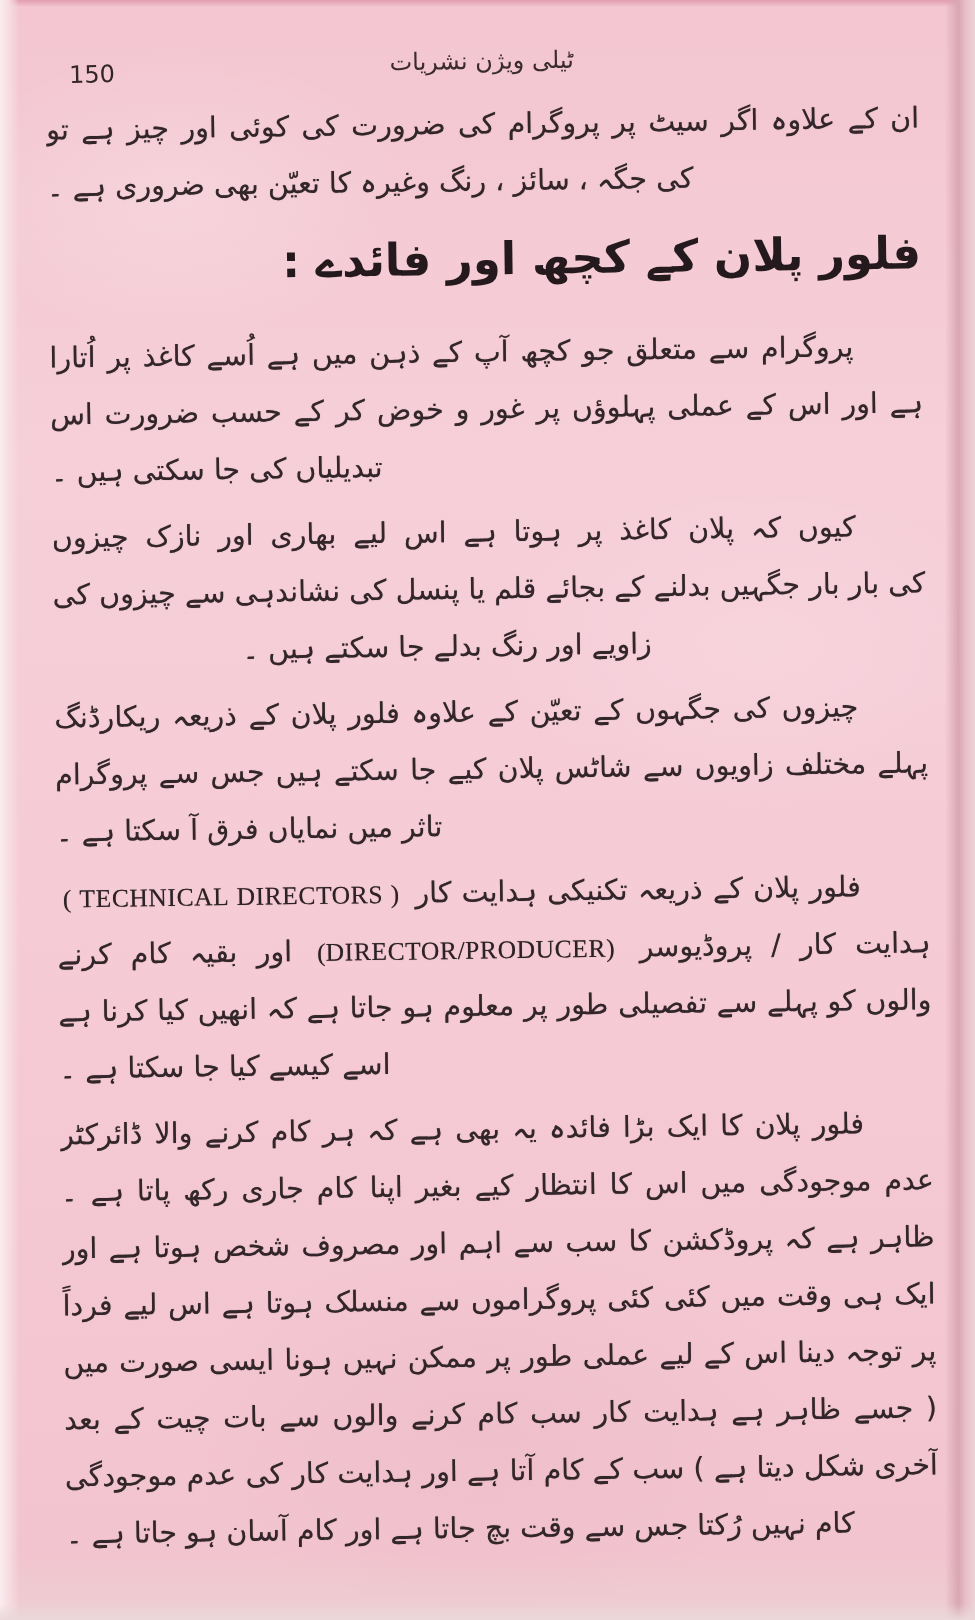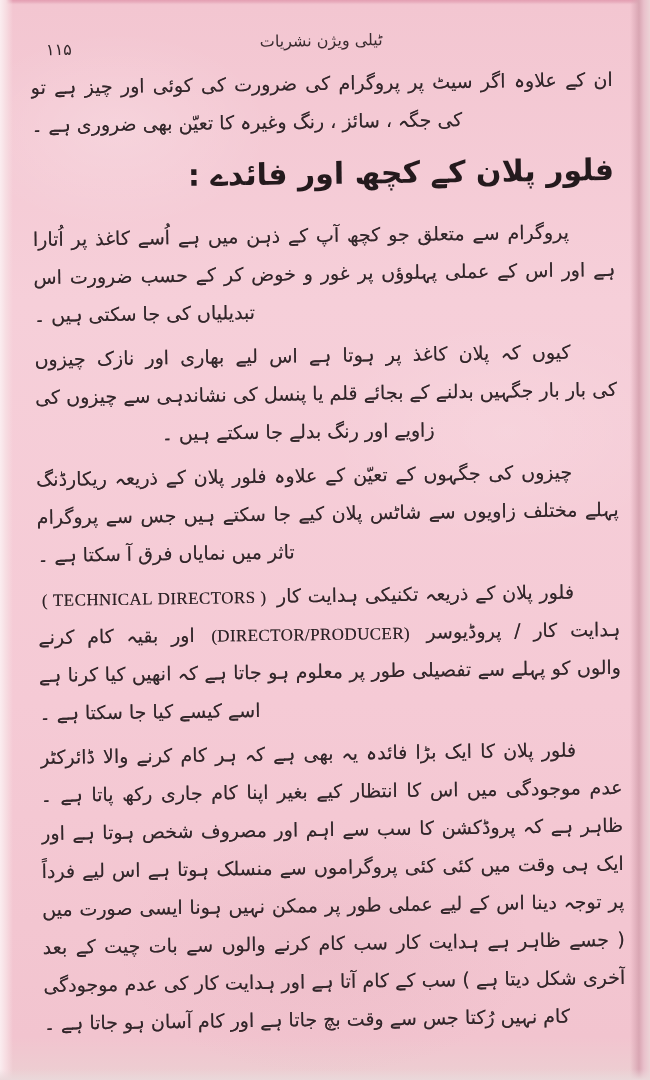--- a/index.html
+++ b/index.html
@@ -64,21 +64,21 @@
 </style>
 </head>
 <body>
 
 <div class="page">
   <div class="edge-top"></div>
   <div class="edge-left"></div>
   <div class="edge-right"></div>
   <div class="edge-bottom"></div>
 
-  <div class="page-number">۱۱۵</div>
+  <div class="page-number">150</div>
 
   <div class="textwrap">
 
     <div class="running-header">ٹیلی ویژن نشریات</div>
 
     <div class="para">
       <div class="ln">ان کے علاوہ اگر سیٹ پر پروگرام کی ضرورت کی کوئی اور چیز ہے تو اس</div>
       <div class="ln endline">کی جگہ ، سائز ، رنگ وغیرہ کا تعیّن بھی ضروری ہے ۔</div>
     </div>
 

